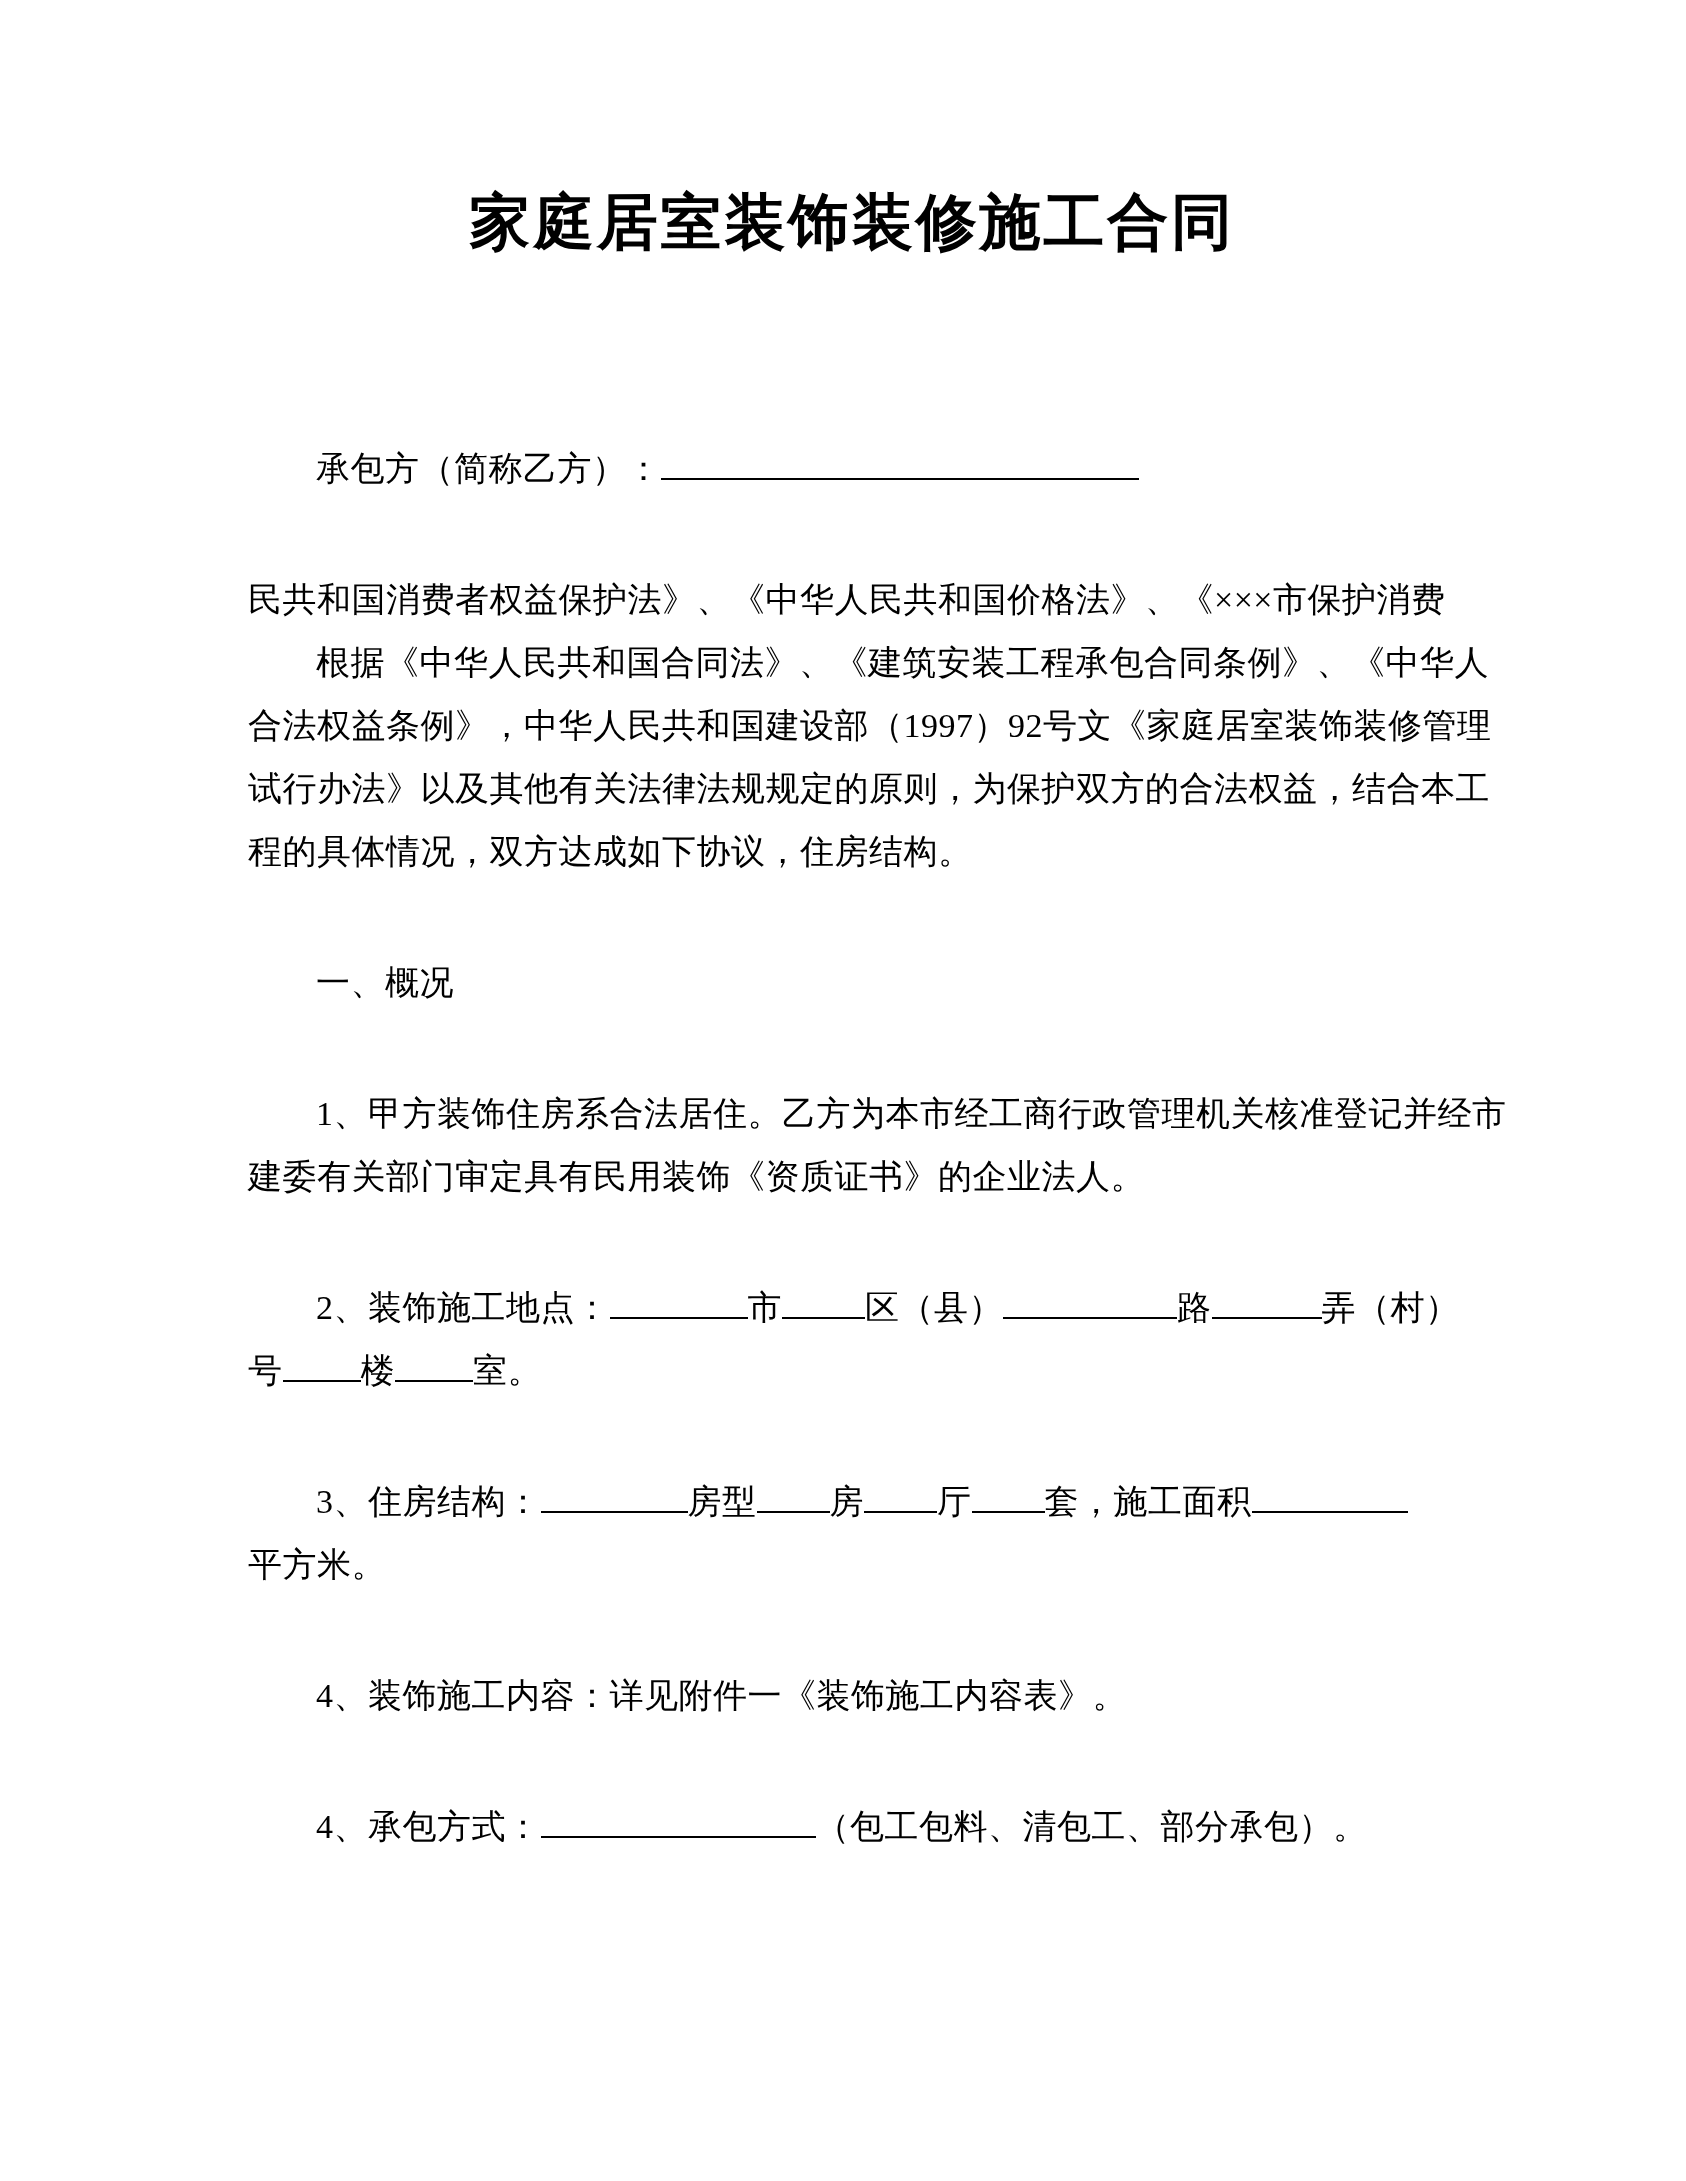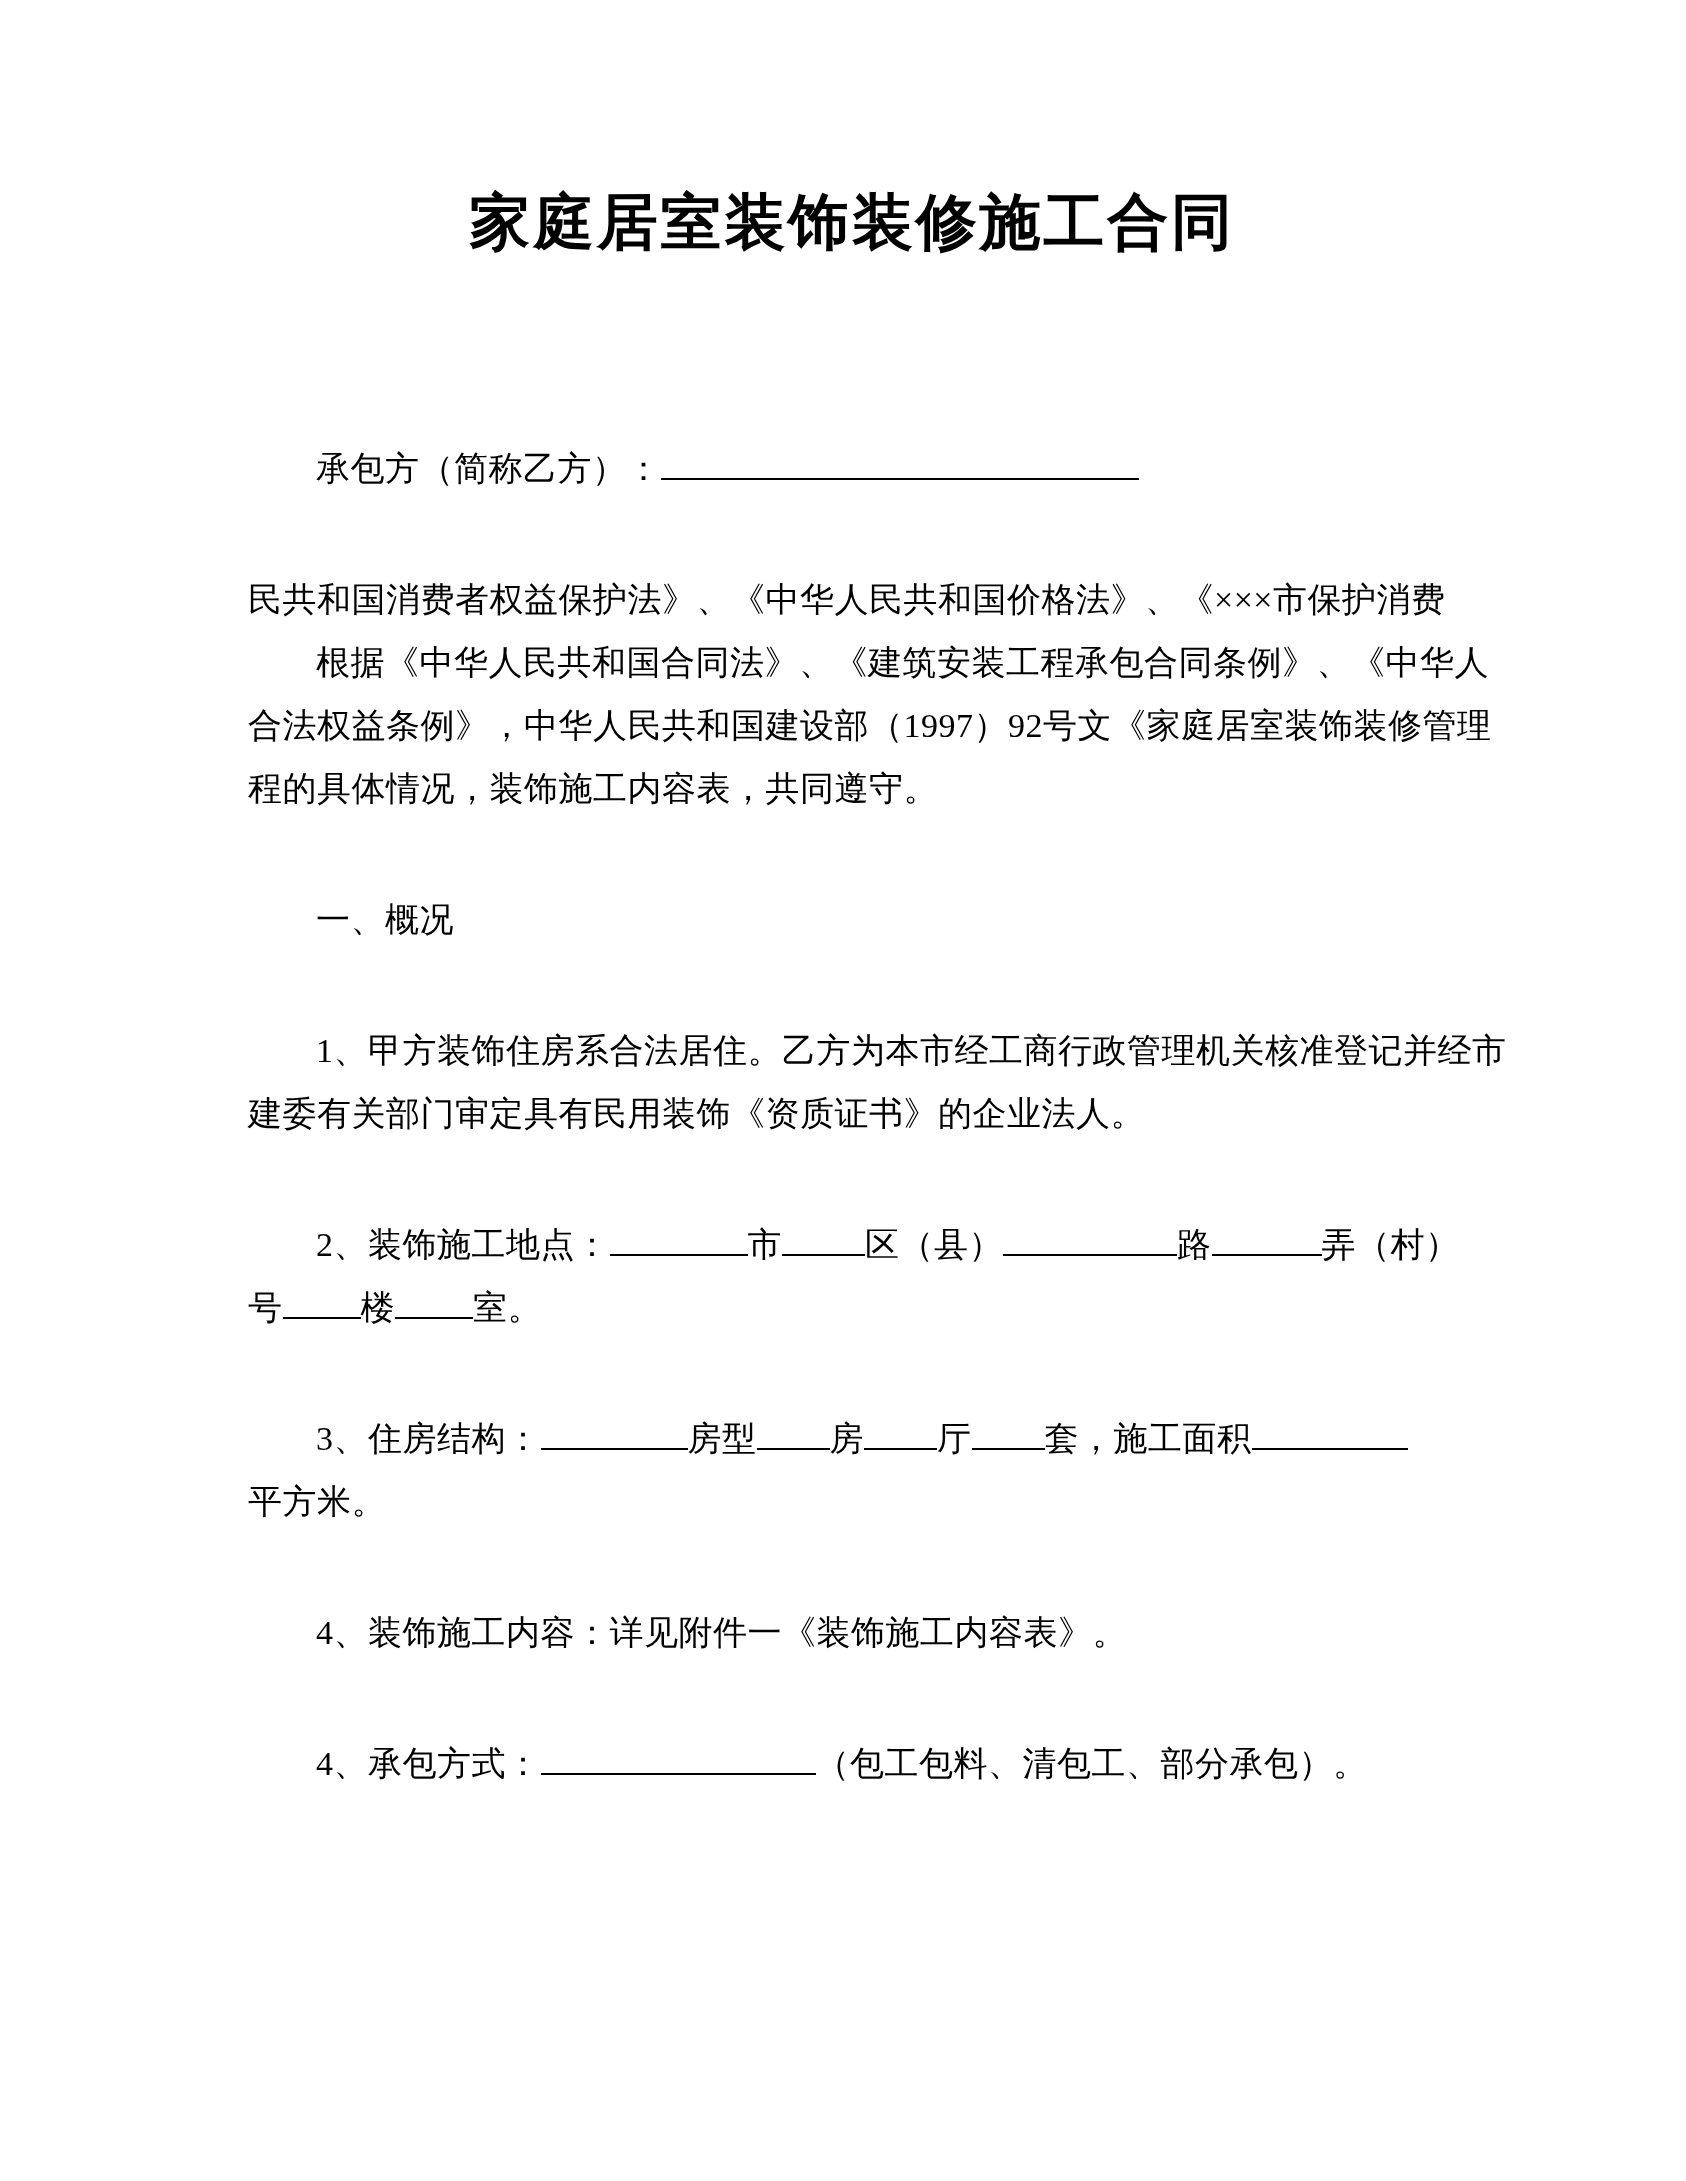--- a/index.html
+++ b/index.html
@@ -59,21 +59,22 @@
 <div class="page" style="background: rgb(255, 255, 255); color: rgb(0, 0, 0);">
   <h1 class="doc-title">家庭居室装饰装修施工合同</h1>
   <div class="doc-body">
       <div class="para">
         <div class="line indent"><span class="run">承包方（简称乙方）：</span><span class="blank" style="width: 478px; border-bottom-color: rgb(0, 0, 0);"></span></div>
       </div>
       <div class="para">
         <div class="line"><span class="run">民共和国消费者权益保护法》、《中华人民共和国价格法》、《×××市保护消费</span></div>
         <div class="line indent"><span class="run">根据《中华人民共和国合同法》、《建筑安装工程承包合同条例》、《中华人</span></div>
         <div class="line"><span class="run">合法权益条例》，中华人民共和国建设部（1997）92号文《家庭居室装饰装修管理</span></div>
-        <div class="line"><span class="run">程的具体情况，装饰施工内容表，共同遵守。</span></div>
+        <div class="line"><span class="run">试行办法》以及其他有关法律法规规定的原则，为保护双方的合法权益，结合本工</span></div>
+        <div class="line"><span class="run">程的具体情况，双方达成如下协议，住房结构。</span></div>
       </div>
       <div class="para">
         <div class="line indent"><span class="run">一、概况</span></div>
       </div>
       <div class="para">
         <div class="line indent"><span class="run">1、甲方装饰住房系合法居住。乙方为本市经工商行政管理机关核准登记并经市</span></div>
         <div class="line"><span class="run">建委有关部门审定具有民用装饰《资质证书》的企业法人。</span></div>
       </div>
       <div class="para">
         <div class="line indent"><span class="run">2、装饰施工地点：</span><span class="blank" style="width: 138px; border-bottom-color: rgb(0, 0, 0);"></span><span class="run">市</span><span class="blank" style="width: 83px; border-bottom-color: rgb(0, 0, 0);"></span><span class="run">区（县）</span><span class="blank" style="width: 174px; border-bottom-color: rgb(0, 0, 0);"></span><span class="run">路</span><span class="blank" style="width: 110px; border-bottom-color: rgb(0, 0, 0);"></span><span class="run">弄（村）</span></div>

